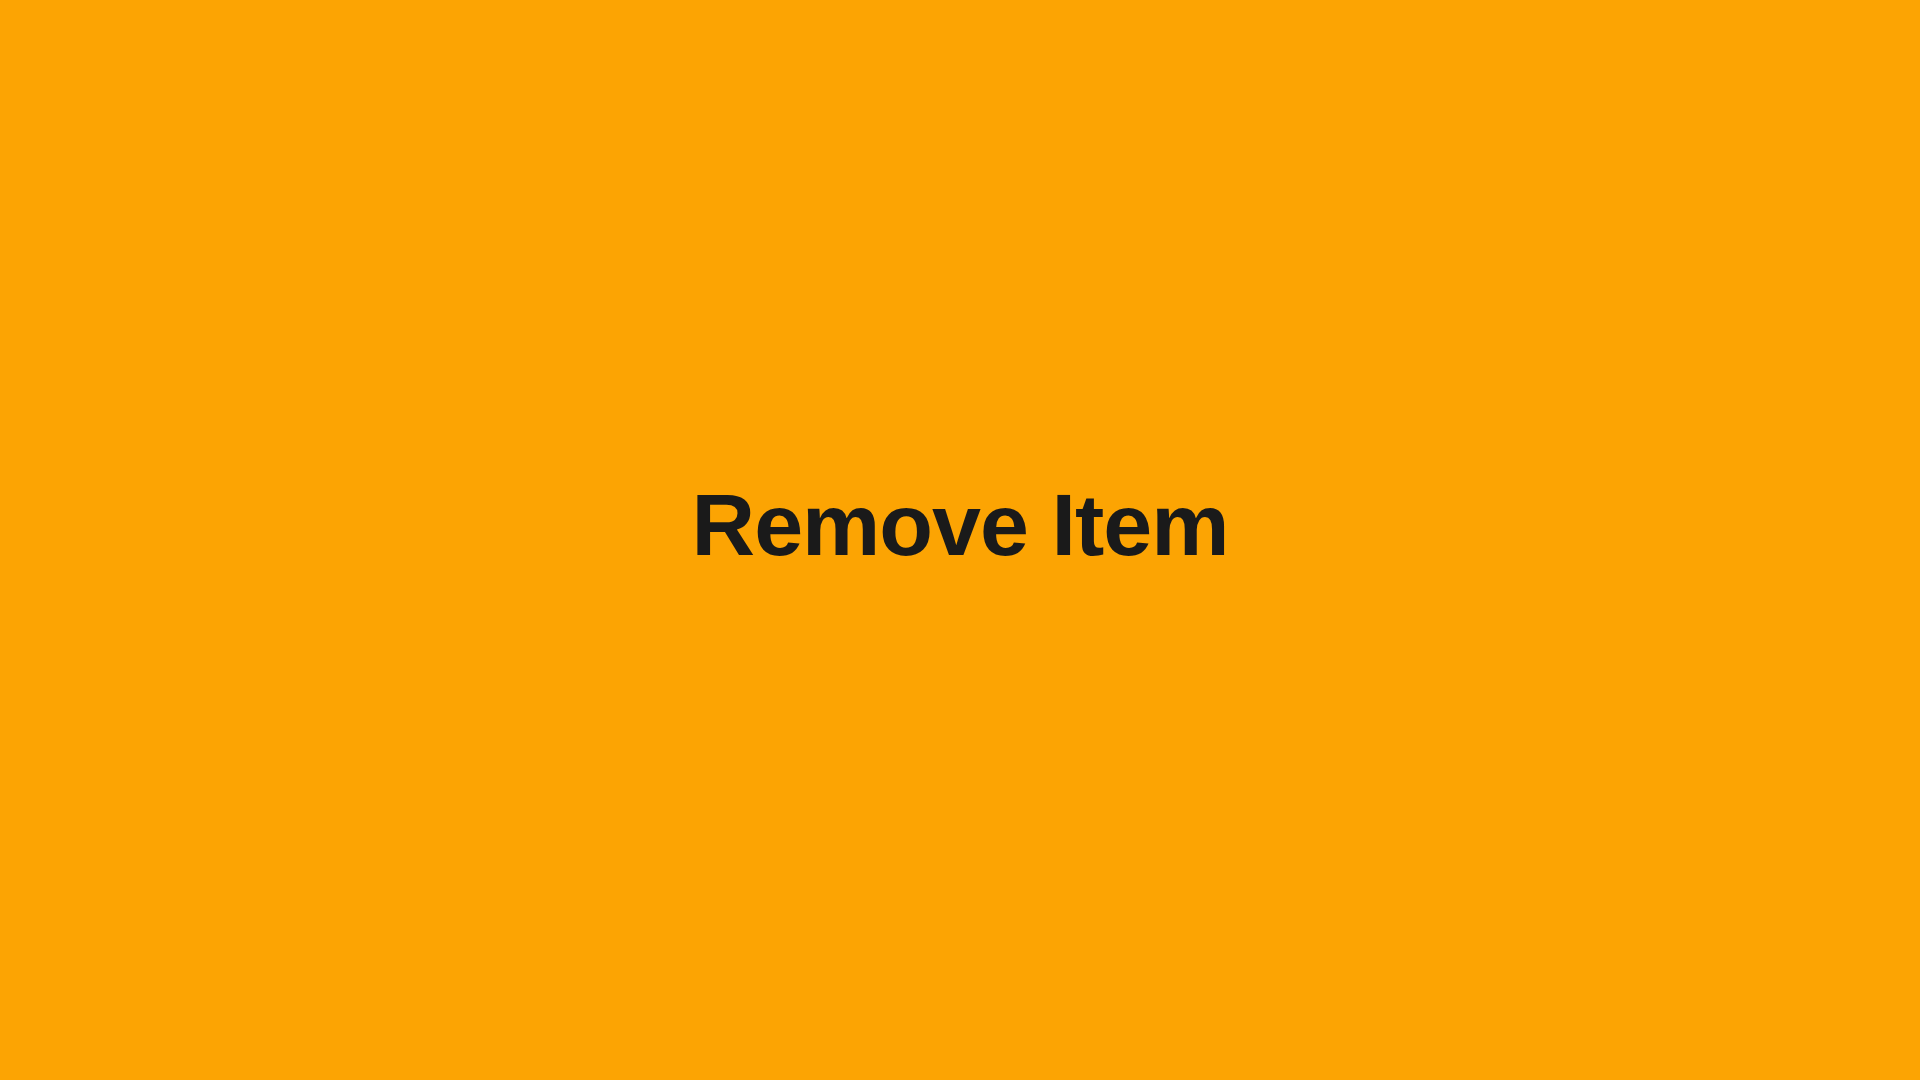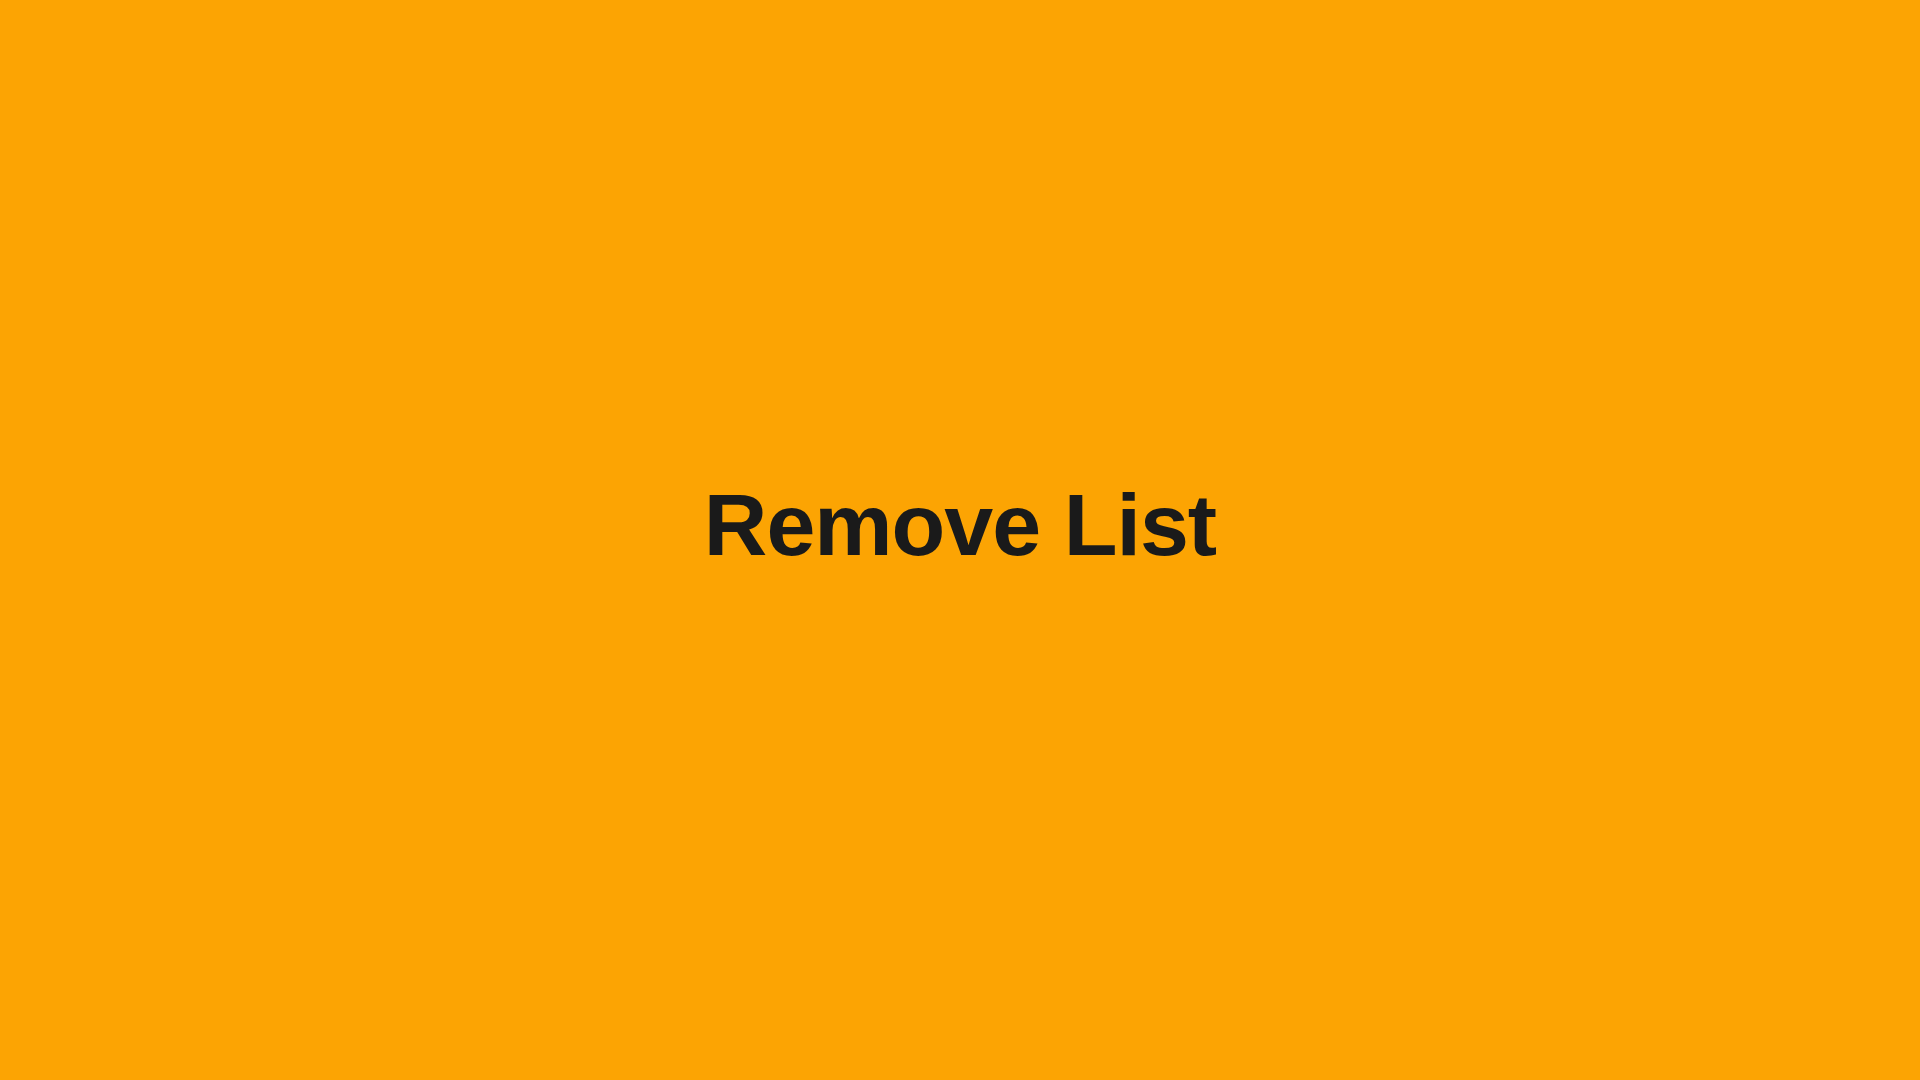--- a/index.html
+++ b/index.html
@@ -25,14 +25,14 @@
       font-weight: 700;
       color: #1a1a1a;
       line-height: 1.22;
       letter-spacing: -1px;
     }
   </style>
 </head>
 <body>
 
 <div class="title-container">
-  <div class="title-line">Remove List</div>
+  <div class="title-line">Remove Item</div>
 </div>
 
 </body></html>

